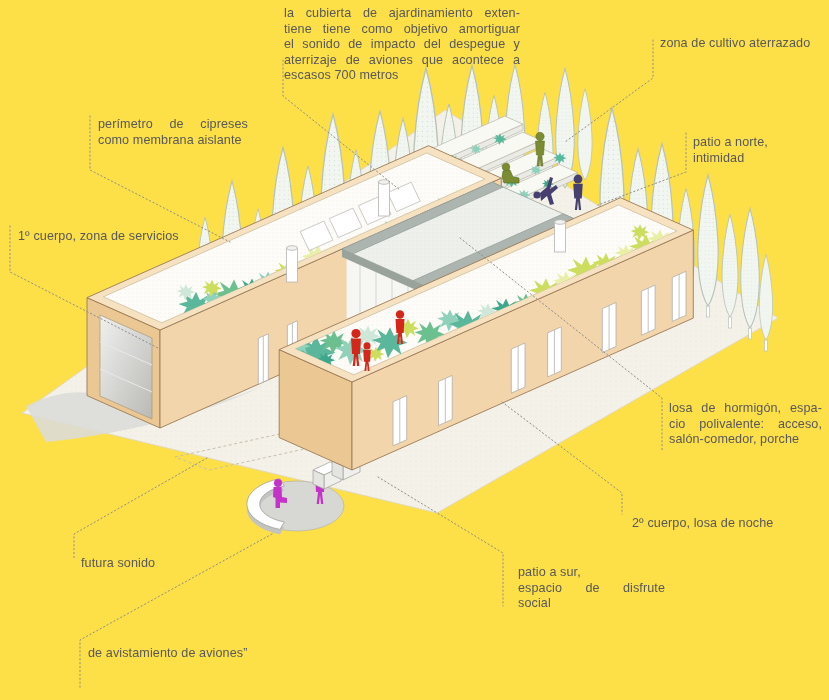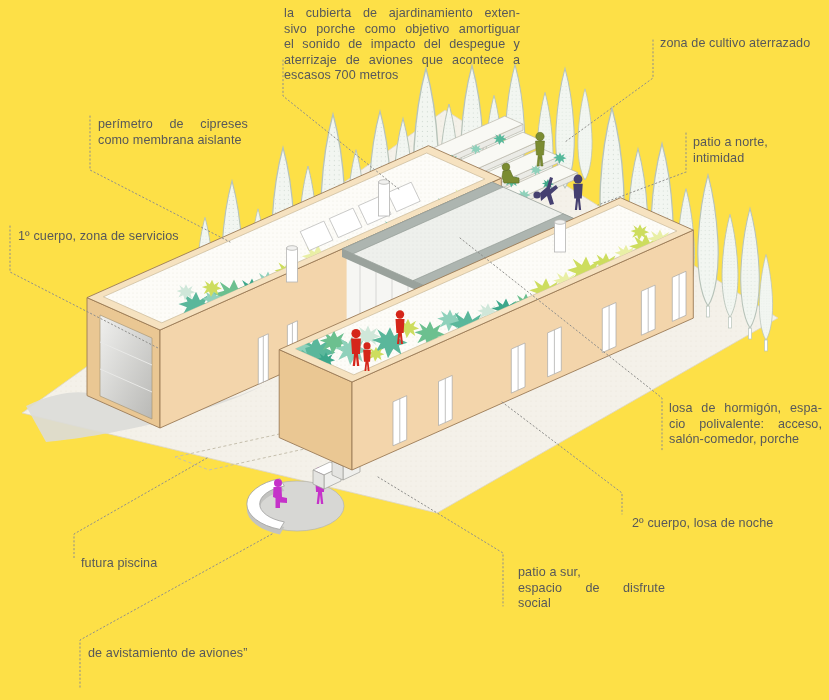--- a/index.html
+++ b/index.html
@@ -313,21 +313,21 @@
     <path d="M460,238 L662,398 V452"></path>
     <path d="M502,402 L622,493 V514"></path>
     <path d="M378,477 L503,553 V606"></path>
     <path d="M207,458 L74,534 V560"></path>
     <path d="M272,534 L80,640 V688"></path>
   </g>
 </svg>
 
 <div class="lbl" style="left:284px;top:6px;width:236px;">
   <div class="j">la cubierta de ajardinamiento exten-</div>
-  <div class="j">sivo porche como objetivo amortiguar</div>
+  <div class="j">tiene tiene como objetivo amortiguar</div>
   <div class="j">el sonido de impacto del despegue y</div>
   <div class="j">aterrizaje de aviones que acontece a</div>
   <div>escasos 700 metros</div>
 </div>
 
 <div class="lbl" style="left:660px;top:36px;white-space:nowrap;">
   <div>zona de cultivo aterrazado</div>
 </div>
 
 <div class="lbl" style="left:98px;top:117px;width:150px;">
@@ -354,20 +354,20 @@
   <div>2º cuerpo, losa de noche</div>
 </div>
 
 <div class="lbl" style="left:518px;top:565px;width:147px;">
   <div>patio a sur,</div>
   <div class="j">espacio de disfrute</div>
   <div>social</div>
 </div>
 
 <div class="lbl" style="left:81px;top:556px;white-space:nowrap;">
-  <div>futura piscina</div>
+  <div>futura sonido</div>
 </div>
 
 <div class="lbl" style="left:88px;top:646px;width:193px;">
   <div>de avistamiento de aviones”</div>
 </div>
 
 </div>
 
 </body></html>

